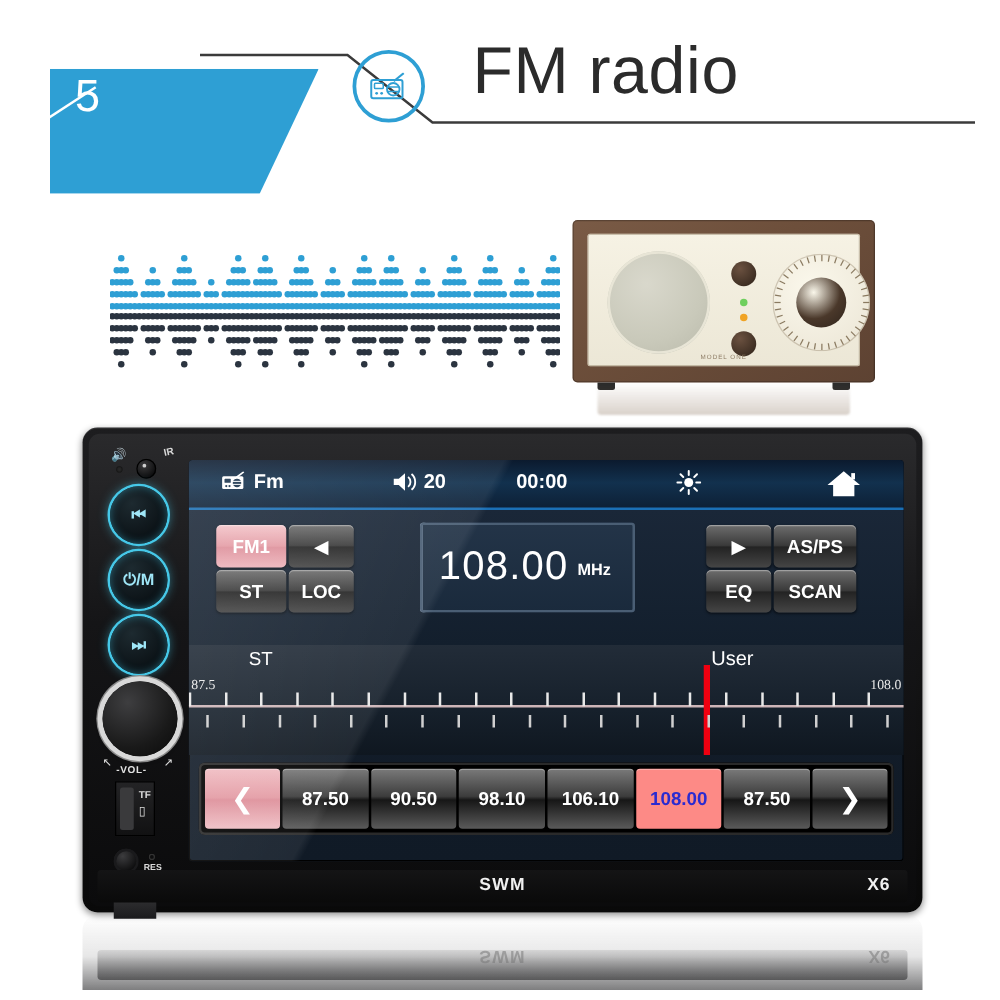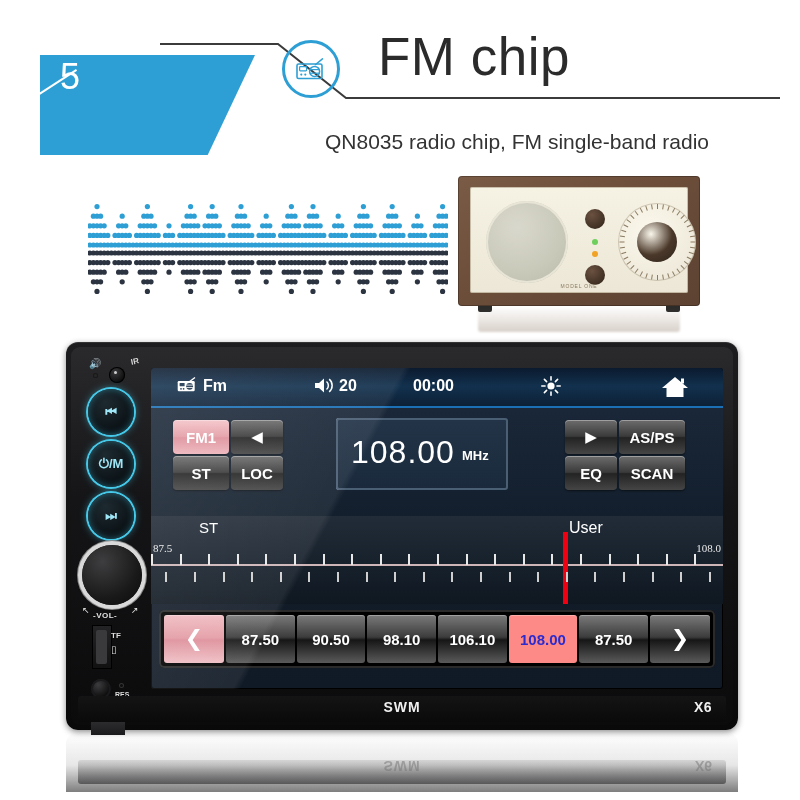--- a/index.html
+++ b/index.html
@@ -147,21 +147,21 @@
   .knob{
     position:absolute;left:3px;top:192px;width:60px;height:60px;border-radius:50%;
     background:radial-gradient(circle at 34% 28%,#3e3e40 0%,#191919 62%,#0a0a0a 100%);
     box-shadow:0 0 0 4px #d9d9d9, 0 0 0 5px #8a8a8a, 0 2px 5px rgba(0,0,0,.6);
   }
   .vol-lbl{position:absolute;left:14px;top:258px;color:#e2e2e2;font-size:8px;font-weight:700;letter-spacing:.5px;}
   .vol-arr{position:absolute;top:252px;color:#e2e2e2;font-size:9px;}
   .va-l{left:3px;}
   .va-r{left:52px;}
   .tf-slot{
-    position:absolute;left:13px;top:272px;width:20px;height:44px;border-radius:0;
+    position:absolute;left:13px;top:272px;width:32px;height:44px;border-radius:0;
     background:linear-gradient(180deg,#242426,#111112);box-shadow:inset 0 0 0 1px #000;
   }
   .tf-card{position:absolute;left:4px;top:5px;width:11px;height:34px;border-radius:2px;background:#3a3a3c;}
   .tf-lbl{position:absolute;left:19px;top:6px;color:#dcdcdc;font-size:8px;font-weight:700;}
   .tf-ic{position:absolute;left:19px;top:19px;color:#dcdcdc;font-size:10px;}
   .aux{
     position:absolute;left:12px;top:326px;width:20px;height:20px;border-radius:50%;
     background:radial-gradient(circle at 36% 30%,#3c3c3e,#0b0b0c 70%);box-shadow:inset 0 0 0 2px #1a1a1c;
   }
   .aux-lbl{position:absolute;left:10px;top:348px;color:#dcdcdc;font-size:8px;font-weight:700;}
@@ -274,22 +274,21 @@
         <rect x="1" y="6" width="25" height="14.5" rx="1.6" fill="none" stroke="#2e9fd4" stroke-width="1.6"></rect>
         <rect x="3.6" y="8.6" width="7" height="4.2" rx="0.7" fill="none" stroke="#2e9fd4" stroke-width="1.2"></rect>
         <circle cx="5.3" cy="16.6" r="1.1" fill="#2e9fd4"></circle>
         <circle cx="9.3" cy="16.6" r="1.1" fill="#2e9fd4"></circle>
         <circle cx="18.6" cy="13.4" r="5" fill="none" stroke="#2e9fd4" stroke-width="1.5"></circle>
         <line x1="13.8" y1="11.6" x2="23.4" y2="11.6" stroke="#2e9fd4" stroke-width="1.2"></line>
         <line x1="13.8" y1="15.2" x2="23.4" y2="15.2" stroke="#2e9fd4" stroke-width="1.2"></line>
       </svg>
     </div>
 
-    <div class="hdr-title">FM chip</div>
-    <div class="hdr-sub">QN8035 radio chip, FM single-band radio</div>
+    <div class="hdr-title">FM radio</div>
   </div>
 
   <div class="wave">
     <svg id="wave-svg" width="360" height="106" viewBox="0 0 360 106">
         <circle cx="1.8" cy="49.0" r="2.6" fill="#2e9fd4"></circle>
         <circle cx="1.8" cy="57.0" r="2.6" fill="#2b3440"></circle>
         <circle cx="1.8" cy="39.4" r="2.6" fill="#2e9fd4"></circle>
         <circle cx="1.8" cy="66.6" r="2.6" fill="#2b3440"></circle>
         <circle cx="1.8" cy="29.8" r="2.6" fill="#2e9fd4"></circle>
         <circle cx="1.8" cy="76.2" r="2.6" fill="#2b3440"></circle>

